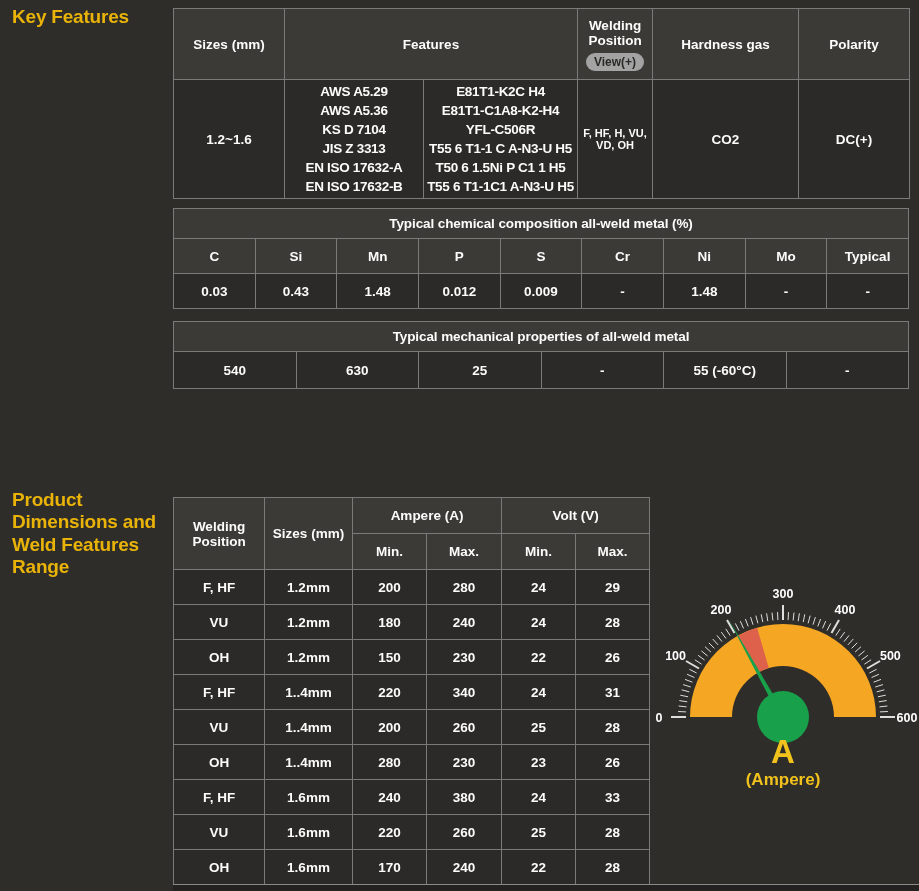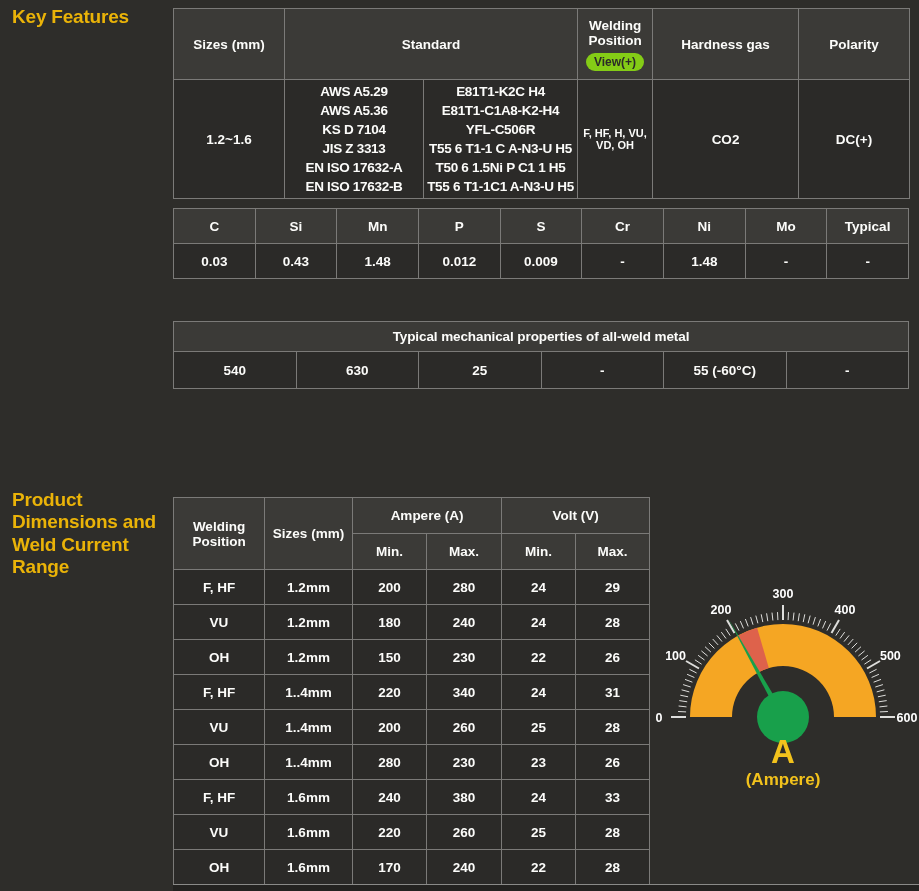--- a/index.html
+++ b/index.html
@@ -12,21 +12,21 @@
   table.tbl{position:absolute;border-collapse:collapse;table-layout:fixed;}
   .tbl th,.tbl td{
     border:1px solid #7B7A78;text-align:center;vertical-align:middle;
     font-size:13.5px;font-weight:bold;padding:2px;color:#FCFCFA;
   }
   .tbl th{background:#3B3A37;}
   .tbl td{background:#2B2A28;}
   .tbl .title{font-size:13.5px;letter-spacing:-0.1px;}
   .list{text-align:left;padding:4px 2px 4px 10px;font-size:12.5px;line-height:19px;white-space:nowrap;letter-spacing:-0.3px;overflow:hidden;margin-top:32px;}
   .badge{
-    display:inline-block;background:#84cc16;color:#2B2A28;border-radius:10px;
+    display:inline-block;background:#a3a3a3;color:#2B2A28;border-radius:10px;
     padding:3px 8px 3px;font-size:12px;font-weight:bold;margin-top:5px;cursor:pointer;line-height:1;
   }
   .amp{color:#F0B323;}
   .gauge-letter{position:absolute;left:643px;top:733px;width:280px;text-align:center;font-size:33px;color:#F2C21C;}
   .gauge-caption{position:absolute;left:643px;top:770px;width:280px;text-align:center;font-size:17px;color:#F2C21C;}
   .bottom-edge{position:absolute;left:173px;top:884px;width:746px;height:7px;background:#232220;border-top:1px solid #8A8A88;box-sizing:border-box;}
   #gauge-svg{position:absolute;left:643px;top:585px;}
 </style>
 </head>
 <body>
@@ -40,21 +40,21 @@
         <col style="width:111px">
         <col style="width:139px">
         <col style="width:154px">
         <col style="width:75px">
         <col style="width:146px">
         <col style="width:111px">
       </colgroup>
     <thead>
       <tr style="height:71px;">
         <th>Sizes (mm)</th>
-        <th colspan="2">Standard</th>
+        <th colspan="2">Features</th>
         <th style="padding:4px 2px;">
           <div>Welding Position</div>
           <span class="badge">View(+)</span>
         </th>
         <th>Hardness gas</th>
         <th>Polarity</th>
       </tr>
     </thead>
     <tbody>
       <tr style="height:114px;">
@@ -74,20 +74,23 @@
         <col>
         <col>
         <col>
         <col>
         <col>
         <col>
         <col>
         <col>
       </colgroup>
     <thead>
+      <tr style="height:30px;">
+          <th class="title" colspan="9">Typical chemical composition all-weld metal (%)</th>
+        </tr>
       <tr style="height:35px;" id="chem-headers">
           <th>C</th>
           <th>Si</th>
           <th>Mn</th>
           <th>P</th>
           <th>S</th>
           <th>Cr</th>
           <th>Ni</th>
           <th>Mo</th>
           <th>Typical</th>
@@ -127,21 +130,21 @@
           <td>540</td>
           <td>630</td>
           <td>25</td>
           <td>-</td>
           <td>55 (-60°C)</td>
           <td>-</td>
         </tr>
     </tbody>
   </table>
 
-  <div class="section-heading" style="left:12px;top:489px;width:158px;">Product Dimensions and Weld Current Range</div>
+  <div class="section-heading" style="left:12px;top:489px;width:158px;">Product Dimensions and Weld Features Range</div>
 
   <table class="tbl" style="left:173px;top:497px;width:476px;">
     <colgroup>
         <col style="width:91px">
         <col style="width:88px">
         <col style="width:74px">
         <col style="width:75px">
         <col style="width:74px">
         <col style="width:74px">
       </colgroup>

